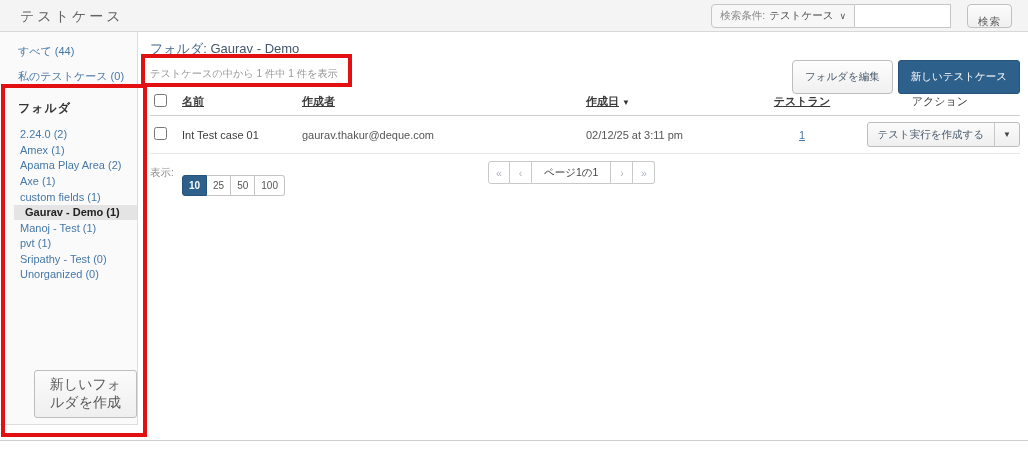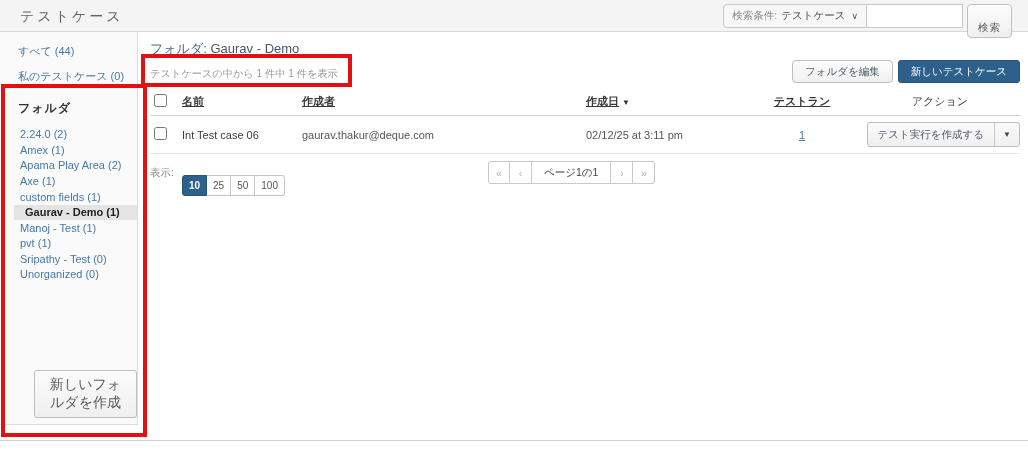--- a/index.html
+++ b/index.html
@@ -9,39 +9,39 @@
 
   
   .topbar { position:absolute; left:0; top:0; width:1028px; height:32px; background:#f4f4f4; border-bottom:1px solid #d8d8d8; }
   .page-title { position:absolute; left:20px; top:0; line-height:32px; font-size:14px; color:#646464; letter-spacing:3px; }
   .search-group { position:absolute; right:16px; top:4px; height:24px; display:flex; align-items:stretch; }
   .search-type { display:flex; align-items:center; gap:4px; border:1px solid #c6c6c6; border-radius:4px 0 0 4px; background:#f7f7f7; padding:0 8px; cursor:pointer; }
   .search-type .s-label { color:#8a8a8a; font-size:10.5px; }
   .search-type .s-value { color:#4a4a4a; font-size:10.5px; }
   .search-type .s-caret { color:#555; font-size:9px; margin-left:2px; }
   .search-input { width:96px; height:24px; border:1px solid #c6c6c6; border-left:none; background:#fff; padding:0 5px; font-size:11px; outline:none; }
-  .search-btn { margin-left:4px; height:24px; padding:16px 10px; border:1px solid #c0c0c0; border-radius:4px; background:linear-gradient(#fcfcfc,#efefef); color:#5a5a5a; font-size:10.5px; letter-spacing:1px; cursor:pointer; }
+  .search-btn { margin-left:16px; height:24px; padding:10px 10px; border:1px solid #c0c0c0; border-radius:4px; background:linear-gradient(#fcfcfc,#efefef); color:#5a5a5a; font-size:10.5px; letter-spacing:1px; cursor:pointer; }
 
   
   .sidebar { position:absolute; left:0; top:32px; width:138px; height:393px; background:#fafafa; border-right:1px solid #ddd; border-bottom:1px solid #ddd; }
   .side-link { display:block; margin:0 0 10px 18px; color:#4678a8; text-decoration:none; font-size:11px; cursor:pointer; }
   .side-links { padding-top:12px; }
   .folders-title { margin:16px 0 10px 18px; font-size:12px; font-weight:bold; color:#333; letter-spacing:1px; }
   .folder-item { display:block; padding:2.2px 4px 2.2px 20px; color:#4678a8; text-decoration:none; font-size:11px; line-height:11.2px; cursor:pointer; }
   .folder-item.selected { background:#e4e4e4; color:#222; font-weight:bold; margin-left:14px; padding-left:11px; }
   .new-folder-btn { position:absolute; left:34px; bottom:6px; padding:5px 10px; border:1px solid #bdbdbd; border-radius:3px; background:linear-gradient(#fbfbfb,#efefef); color:#5a5a5a; font-size:14px; cursor:pointer; }
 
   
   .main { position:absolute; left:150px; top:32px; right:0; bottom:0; padding-top:8px; }
   .breadcrumb { font-size:13px; color:#444; }
   .bc-link { color:#44688c; text-decoration:underline; cursor:pointer; }
   .bc-rest { color:#44566b; }
   .action-row { margin-top:10px; display:flex; align-items:center; gap:14px; height:27px; }
   .no-sel { color:#6b6b6b; font-size:10.5px; }
-  .btn { height:23px; padding:0 12px; border:1px solid #bdbdbd; border-radius:4px; background:linear-gradient(#fdfdfd,#f0f0f0); color:#4a5a6a; font-size:10.5px; cursor:pointer; }
+  .btn { height:34px; padding:0 12px; border:1px solid #bdbdbd; border-radius:4px; background:linear-gradient(#fdfdfd,#f0f0f0); color:#4a5a6a; font-size:10.5px; cursor:pointer; }
   .action-btn { height:27px; padding:0 13px; color:#3f3f3f; font-weight:bold; }
   .action-btn .caret { font-size:8px; margin-left:6px; color:#333; }
   .btn.primary { background:#2e608c; border-color:#27537a; color:#fff; border-radius:3px; }
   .top-right-buttons { position:absolute; right:8px; top:28px; display:flex; gap:5px; }
   .summary { margin-top:9px; color:#979797; font-size:10.2px; }
 
   
   .tc-table { width:870px; margin-top:7px; border-collapse:collapse; table-layout:fixed; }
   .tc-table th, .tc-table td { text-align:left; font-size:11px; padding:6px 4px; overflow:hidden; white-space:nowrap; }
   .tc-table thead tr { border-bottom:1px solid #cfcfcf; }
@@ -149,21 +149,21 @@
           <th><a class="th-link">名前</a></th>
           <th><a class="th-link">作成者</a></th>
           <th><a class="th-link">作成日</a> <span class="sort-caret">▼</span></th>
           <th class="col-runs"><a class="th-link">テストラン</a></th>
           <th class="col-actions"><span class="th-plain">アクション</span></th>
         </tr>
       </thead>
       <tbody>
         <tr>
           <td class="col-check"><input type="checkbox" style=""></td>
-          <td class="cell-name">Int Test case 06</td>
+          <td class="cell-name">Int Test case 01</td>
           <td class="cell-dim">gaurav.thakur@deque.com</td>
           <td class="cell-dim">02/12/25 at 3:11 pm</td>
           <td class="c-runs"><a class="run-link">1</a></td>
           <td class="c-actions">
             <span class="split-btn">
               <span class="split-main">テスト実行を作成する</span>
               <span class="split-caret">▼</span>
             </span>
           </td>
         </tr>

